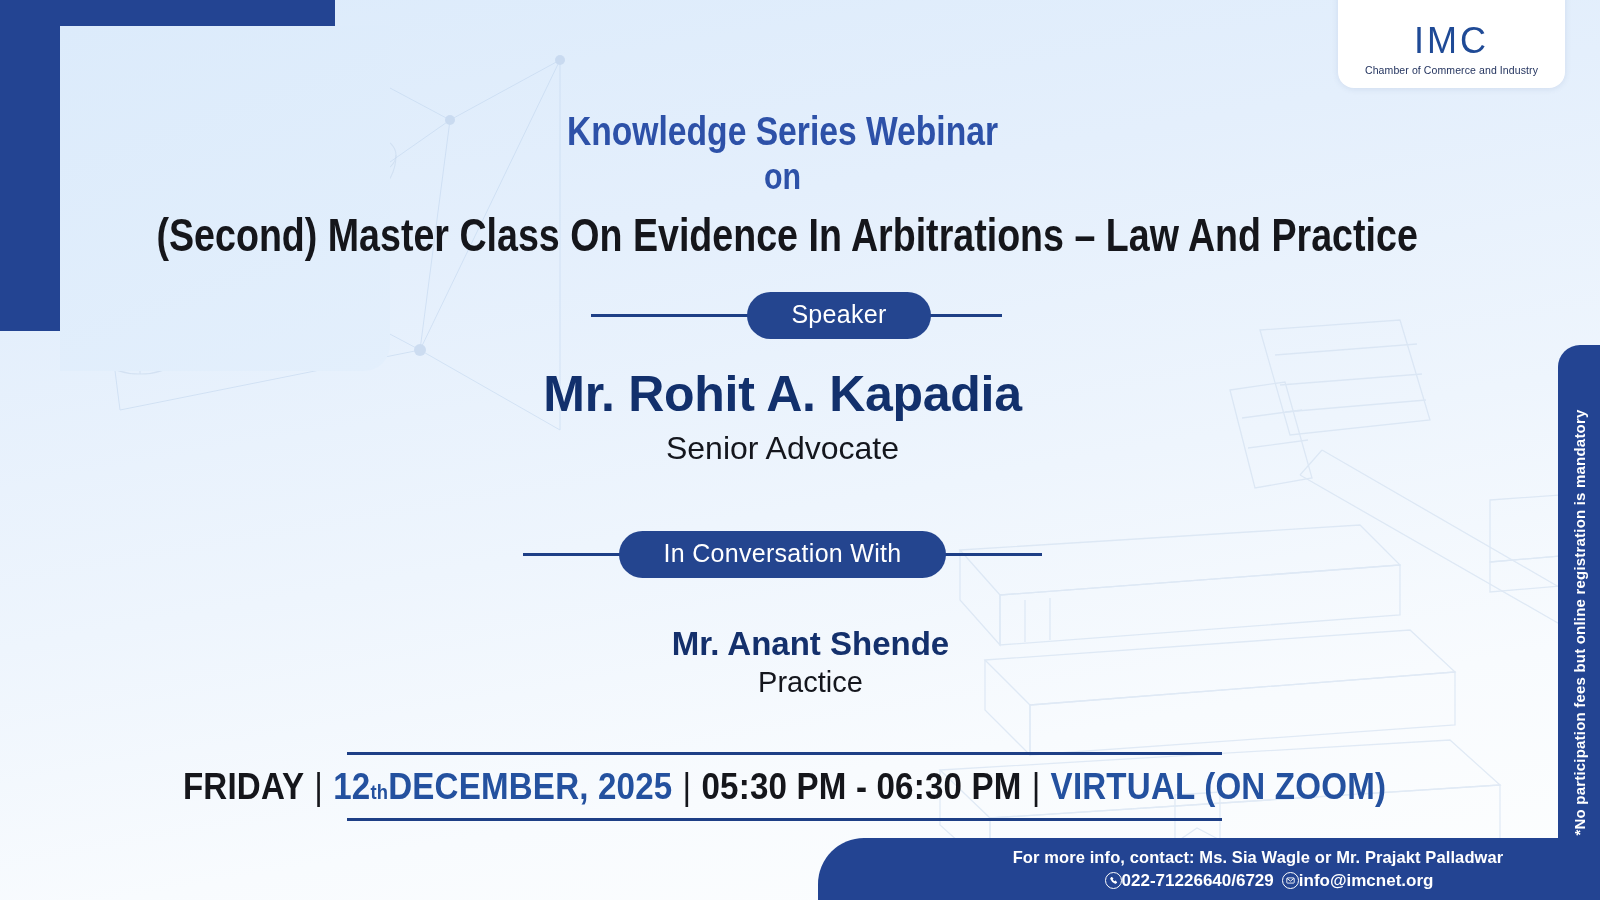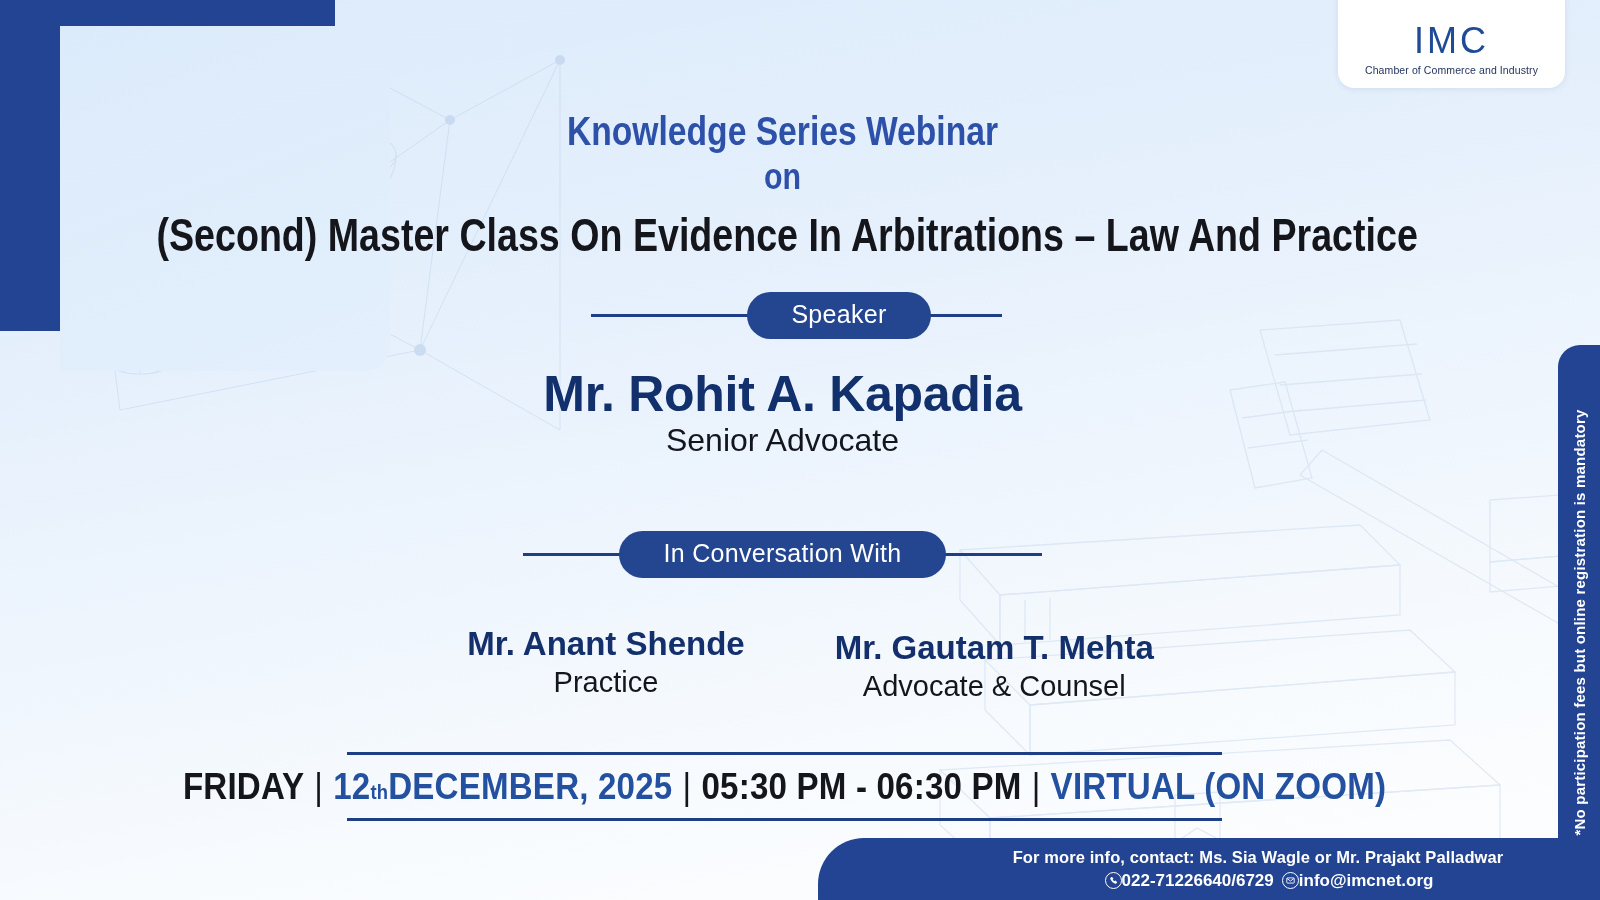--- a/index.html
+++ b/index.html
@@ -217,20 +217,21 @@
     color: #12306c;
     font-size: 50px;
     font-weight: bold;
     letter-spacing: -.3px;
     line-height: 1.12;
   }
   #speaker-role {
     color: #14161d;
     font-size: 32px;
     font-weight: 400;
+    margin-top: 8px;
   }
 
   
   #panelists {
     position: absolute;
     top: 625px;
     left: 0;
     width: 1565px;
     display: flex;
     justify-content: center;
@@ -449,24 +450,20 @@
       <div class="rule rule-left"></div>
       <div class="pill">In Conversation With</div>
       <div class="rule rule-right"></div>
     </div>
 
     <div id="panelists">
       <div class="panelist" id="panelist-0">
         <div class="panelist-name">Mr. Anant Shende</div>
         <div class="panelist-role">Practice</div>
       </div>
-      <div class="panelist" id="panelist-1">
-        <div class="panelist-name">Mr. Gautam T. Mehta</div>
-        <div class="panelist-role">Advocate &amp; Counsel</div>
-      </div>
     </div>
 
     <div id="date-strip">
       <div class="hr"></div>
       <div id="date-line">
         <span class="d-dark">FRIDAY</span>
         <span class="d-sep">|</span>
         <span class="d-blue">12</span>
         <span class="d-blue sup">th</span>
         <span class="d-blue"> DECEMBER, 2025</span>

